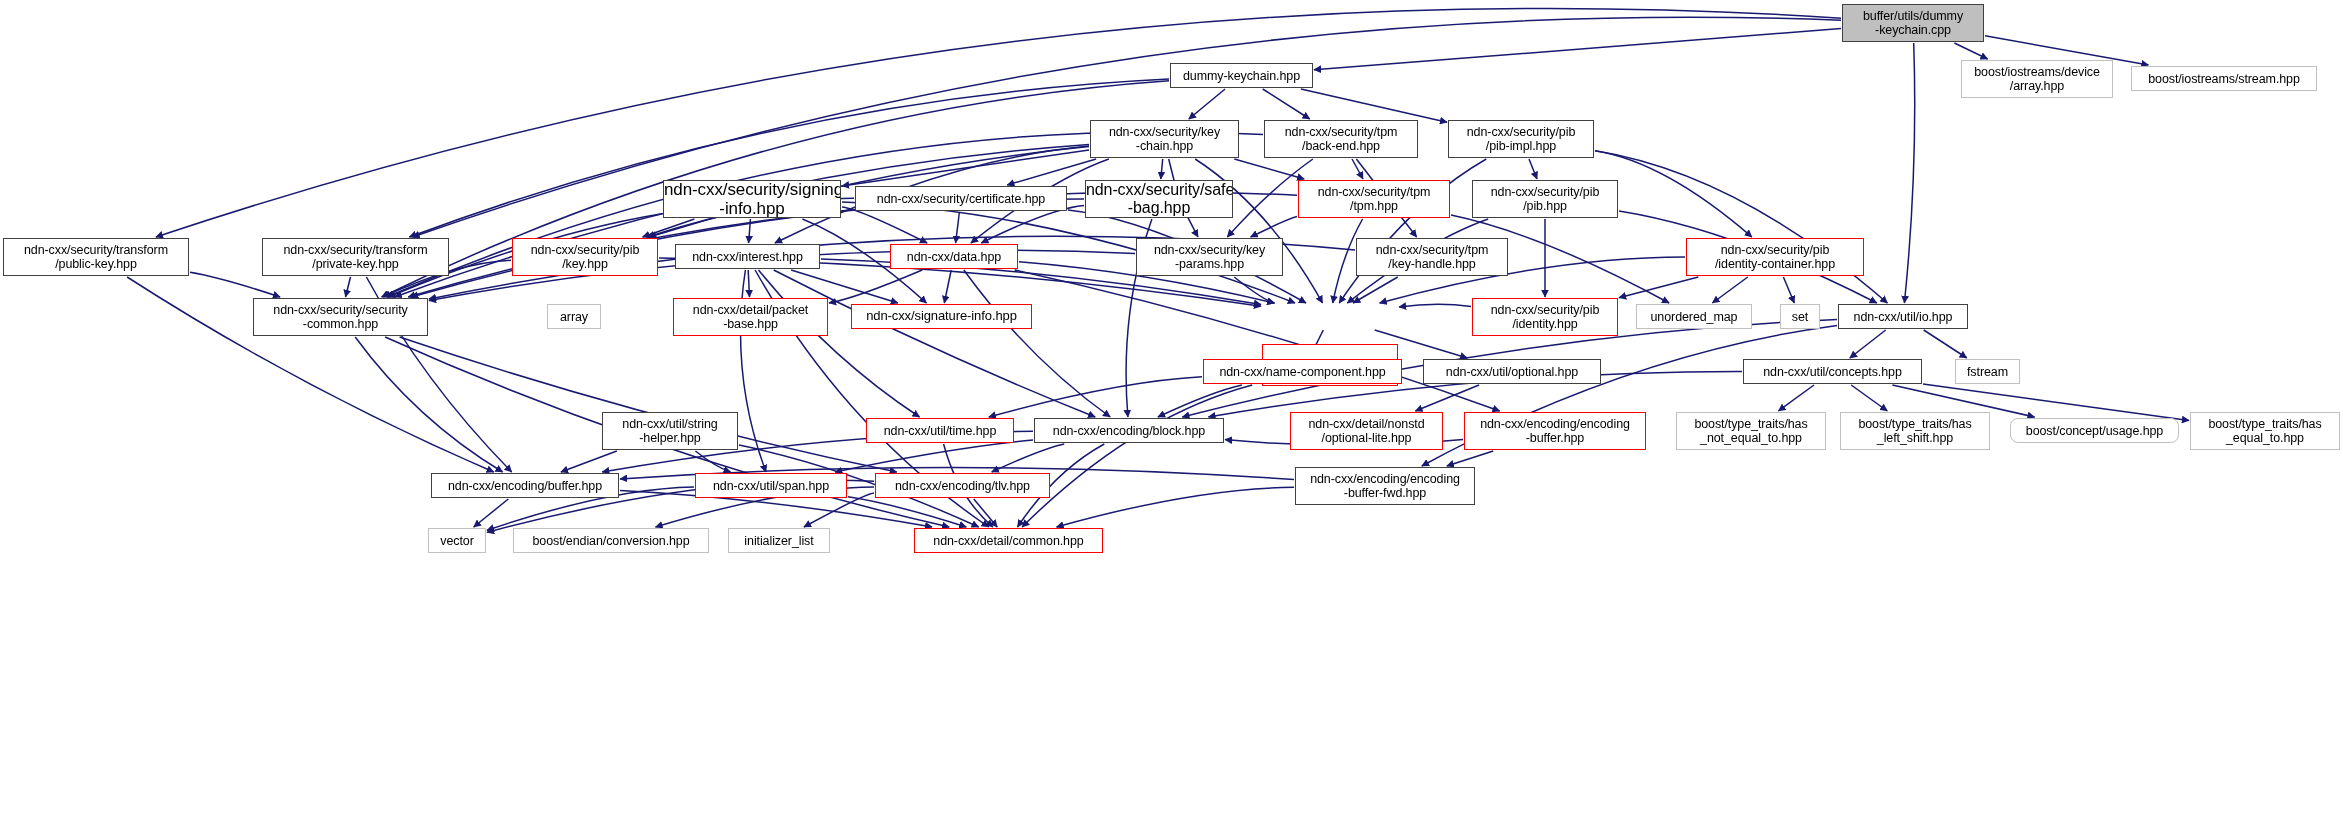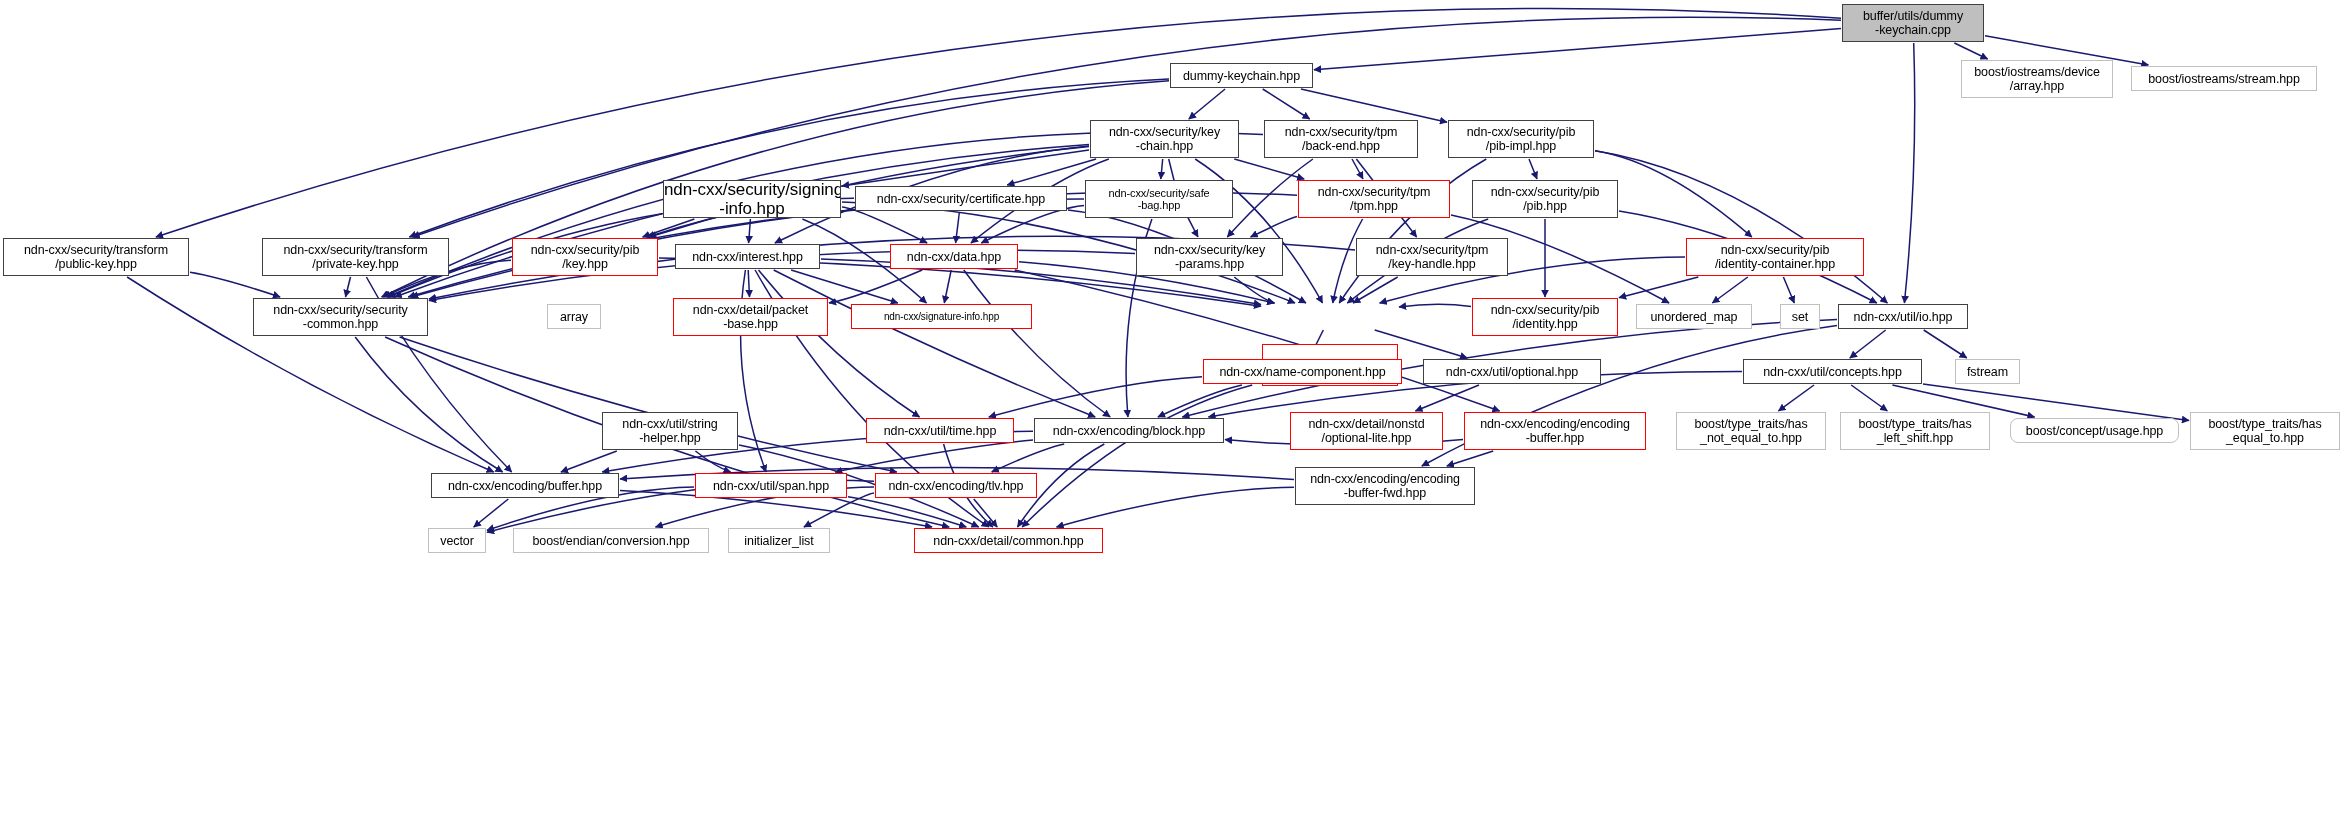--- a/index.html
+++ b/index.html
@@ -184,21 +184,21 @@
       <div class="node b-black f-white" style="left: 1170px; top: 63px; width: 143px; height: 25px; font-size: 12.5px;"><span class="node-label">dummy-keychain.hpp</span></div>
       <div class="node b-black f-white" style="left: 1090px; top: 120px; width: 149px; height: 38px; font-size: 12.5px;"><span class="node-label">ndn-cxx/security/key
 -chain.hpp</span></div>
       <div class="node b-black f-white" style="left: 1264px; top: 120px; width: 154px; height: 38px; font-size: 12.5px;"><span class="node-label">ndn-cxx/security/tpm
 /back-end.hpp</span></div>
       <div class="node b-black f-white" style="left: 1448px; top: 120px; width: 146px; height: 38px; font-size: 12.5px;"><span class="node-label">ndn-cxx/security/pib
 /pib-impl.hpp</span></div>
       <div class="node b-black f-white" style="left: 663px; top: 180px; width: 178px; height: 38px; font-size: 17px;"><span class="node-label">ndn-cxx/security/signing
 -info.hpp</span></div>
       <div class="node b-black f-white" style="left: 855px; top: 186px; width: 212px; height: 25px; font-size: 12.5px;"><span class="node-label">ndn-cxx/security/certificate.hpp</span></div>
-      <div class="node b-black f-white" style="left: 1085px; top: 180px; width: 148px; height: 38px; font-size: 11px;"><span class="node-label">ndn-cxx/security/safe
+      <div class="node b-black f-white" style="left: 1085px; top: 180px; width: 148px; height: 38px; font-size: 16px;"><span class="node-label">ndn-cxx/security/safe
 -bag.hpp</span></div>
       <div class="node b-red f-white" style="left: 1298px; top: 180px; width: 152px; height: 38px; font-size: 12.5px;"><span class="node-label">ndn-cxx/security/tpm
 /tpm.hpp</span></div>
       <div class="node b-black f-white" style="left: 1472px; top: 180px; width: 146px; height: 38px; font-size: 12.5px;"><span class="node-label">ndn-cxx/security/pib
 /pib.hpp</span></div>
       <div class="node b-black f-white" style="left: 3px; top: 238px; width: 186px; height: 38px; font-size: 12.5px;"><span class="node-label">ndn-cxx/security/transform
 /public-key.hpp</span></div>
       <div class="node b-black f-white" style="left: 262px; top: 238px; width: 187px; height: 38px; font-size: 12.5px;"><span class="node-label">ndn-cxx/security/transform
 /private-key.hpp</span></div>
       <div class="node b-red f-white" style="left: 512px; top: 238px; width: 146px; height: 38px; font-size: 12.5px;"><span class="node-label">ndn-cxx/security/pib
@@ -209,21 +209,21 @@
 -params.hpp</span></div>
       <div class="node b-black f-white" style="left: 1356px; top: 238px; width: 152px; height: 38px; font-size: 12.5px;"><span class="node-label">ndn-cxx/security/tpm
 /key-handle.hpp</span></div>
       <div class="node b-red f-white" style="left: 1686px; top: 238px; width: 178px; height: 38px; font-size: 12.5px;"><span class="node-label">ndn-cxx/security/pib
 /identity-container.hpp</span></div>
       <div class="node b-black f-white" style="left: 253px; top: 298px; width: 175px; height: 38px; font-size: 12.5px;"><span class="node-label">ndn-cxx/security/security
 -common.hpp</span></div>
       <div class="node b-grey f-white" style="left: 547px; top: 304px; width: 54px; height: 25px; font-size: 12.5px;"><span class="node-label">array</span></div>
       <div class="node b-red f-white" style="left: 673px; top: 298px; width: 155px; height: 38px; font-size: 12.5px;"><span class="node-label">ndn-cxx/detail/packet
 -base.hpp</span></div>
-      <div class="node b-red f-white" style="left: 851px; top: 304px; width: 181px; height: 25px; font-size: 10px;"><span class="node-label">ndn-cxx/signature-info.hpp</span></div>
+      <div class="node b-red f-white" style="left: 851px; top: 304px; width: 181px; height: 25px; font-size: 13px;"><span class="node-label">ndn-cxx/signature-info.hpp</span></div>
       <div class="node b-red f-white" style="left: 1262px; top: 304px; width: 136px; height: 42px; font-size: 12.5px; margin-top: 40px;"><span class="node-label">ndn-cxx/name.hpp</span></div>
       <div class="node b-red f-white" style="left: 1472px; top: 298px; width: 146px; height: 38px; font-size: 12.5px;"><span class="node-label">ndn-cxx/security/pib
 /identity.hpp</span></div>
       <div class="node b-grey f-white" style="left: 1636px; top: 304px; width: 116px; height: 25px; font-size: 12.5px;"><span class="node-label">unordered_map</span></div>
       <div class="node b-grey f-white" style="left: 1780px; top: 304px; width: 40px; height: 25px; font-size: 12.5px;"><span class="node-label">set</span></div>
       <div class="node b-black f-white" style="left: 1838px; top: 304px; width: 130px; height: 25px; font-size: 12.5px;"><span class="node-label">ndn-cxx/util/io.hpp</span></div>
       <div class="node b-red f-white" style="left: 1203px; top: 359px; width: 199px; height: 25px; font-size: 12.5px;"><span class="node-label">ndn-cxx/name-component.hpp</span></div>
       <div class="node b-black f-white" style="left: 1423px; top: 359px; width: 178px; height: 25px; font-size: 12.5px;"><span class="node-label">ndn-cxx/util/optional.hpp</span></div>
       <div class="node b-black f-white" style="left: 1743px; top: 359px; width: 179px; height: 25px; font-size: 12.5px;"><span class="node-label">ndn-cxx/util/concepts.hpp</span></div>
       <div class="node b-grey f-white" style="left: 1955px; top: 359px; width: 65px; height: 25px; font-size: 12.5px;"><span class="node-label">fstream</span></div>
@@ -239,19 +239,19 @@
 _not_equal_to.hpp</span></div>
       <div class="node b-grey f-white" style="left: 1840px; top: 412px; width: 150px; height: 38px; font-size: 12.5px;"><span class="node-label">boost/type_traits/has
 _left_shift.hpp</span></div>
       <div class="node b-grey f-white" style="left: 2010px; top: 418px; width: 169px; height: 25px; font-size: 12.5px; border-radius: 8px;"><span class="node-label">boost/concept/usage.hpp</span></div>
       <div class="node b-grey f-white" style="left: 2190px; top: 412px; width: 150px; height: 38px; font-size: 12.5px;"><span class="node-label">boost/type_traits/has
 _equal_to.hpp</span></div>
       <div class="node b-black f-white" style="left: 1295px; top: 467px; width: 180px; height: 38px; font-size: 12.5px;"><span class="node-label">ndn-cxx/encoding/encoding
 -buffer-fwd.hpp</span></div>
       <div class="node b-black f-white" style="left: 431px; top: 473px; width: 188px; height: 25px; font-size: 12.5px;"><span class="node-label">ndn-cxx/encoding/buffer.hpp</span></div>
       <div class="node b-red f-white" style="left: 695px; top: 473px; width: 152px; height: 25px; font-size: 12.5px;"><span class="node-label">ndn-cxx/util/span.hpp</span></div>
-      <div class="node b-red f-white" style="left: 875px; top: 473px; width: 162px; height: 25px; font-size: 12.5px;"><span class="node-label">ndn-cxx/encoding/tlv.hpp</span></div>
+      <div class="node b-red f-white" style="left: 875px; top: 473px; width: 175px; height: 25px; font-size: 12.5px;"><span class="node-label">ndn-cxx/encoding/tlv.hpp</span></div>
       <div class="node b-grey f-white" style="left: 428px; top: 528px; width: 58px; height: 25px; font-size: 12.5px;"><span class="node-label">vector</span></div>
       <div class="node b-grey f-white" style="left: 513px; top: 528px; width: 196px; height: 25px; font-size: 12.5px;"><span class="node-label">boost/endian/conversion.hpp</span></div>
       <div class="node b-grey f-white" style="left: 728px; top: 528px; width: 102px; height: 25px; font-size: 12.5px;"><span class="node-label">initializer_list</span></div>
       <div class="node b-red f-white" style="left: 914px; top: 528px; width: 189px; height: 25px; font-size: 12.5px;"><span class="node-label">ndn-cxx/detail/common.hpp</span></div>
     </div>
 </div>
 
 </body></html>

